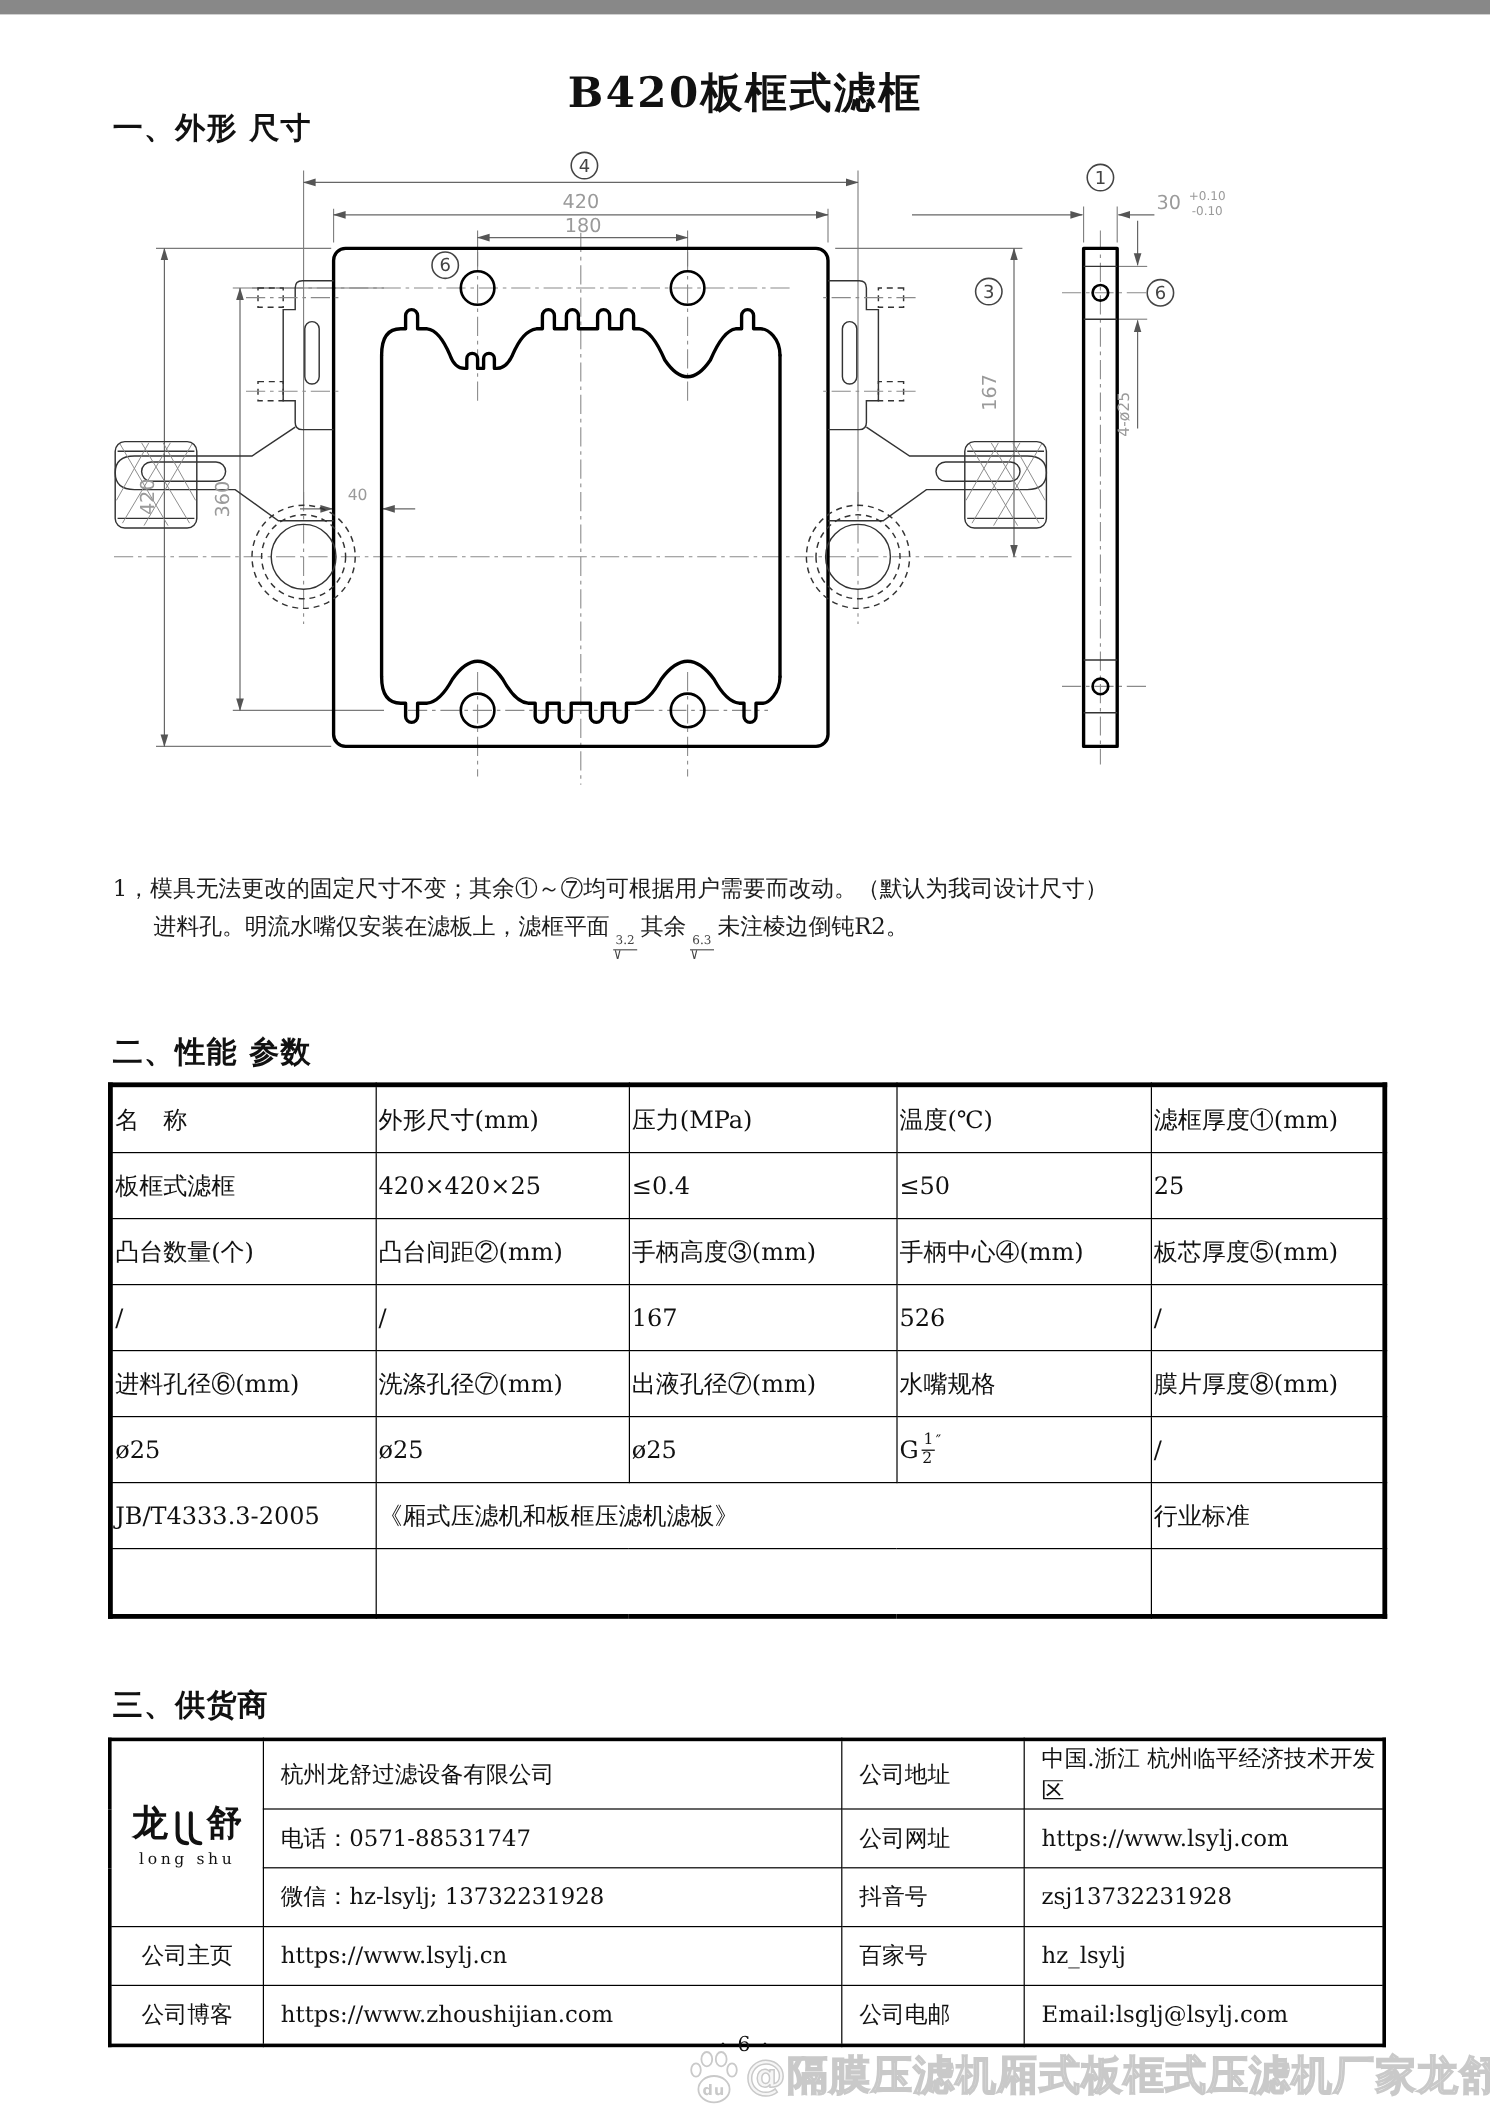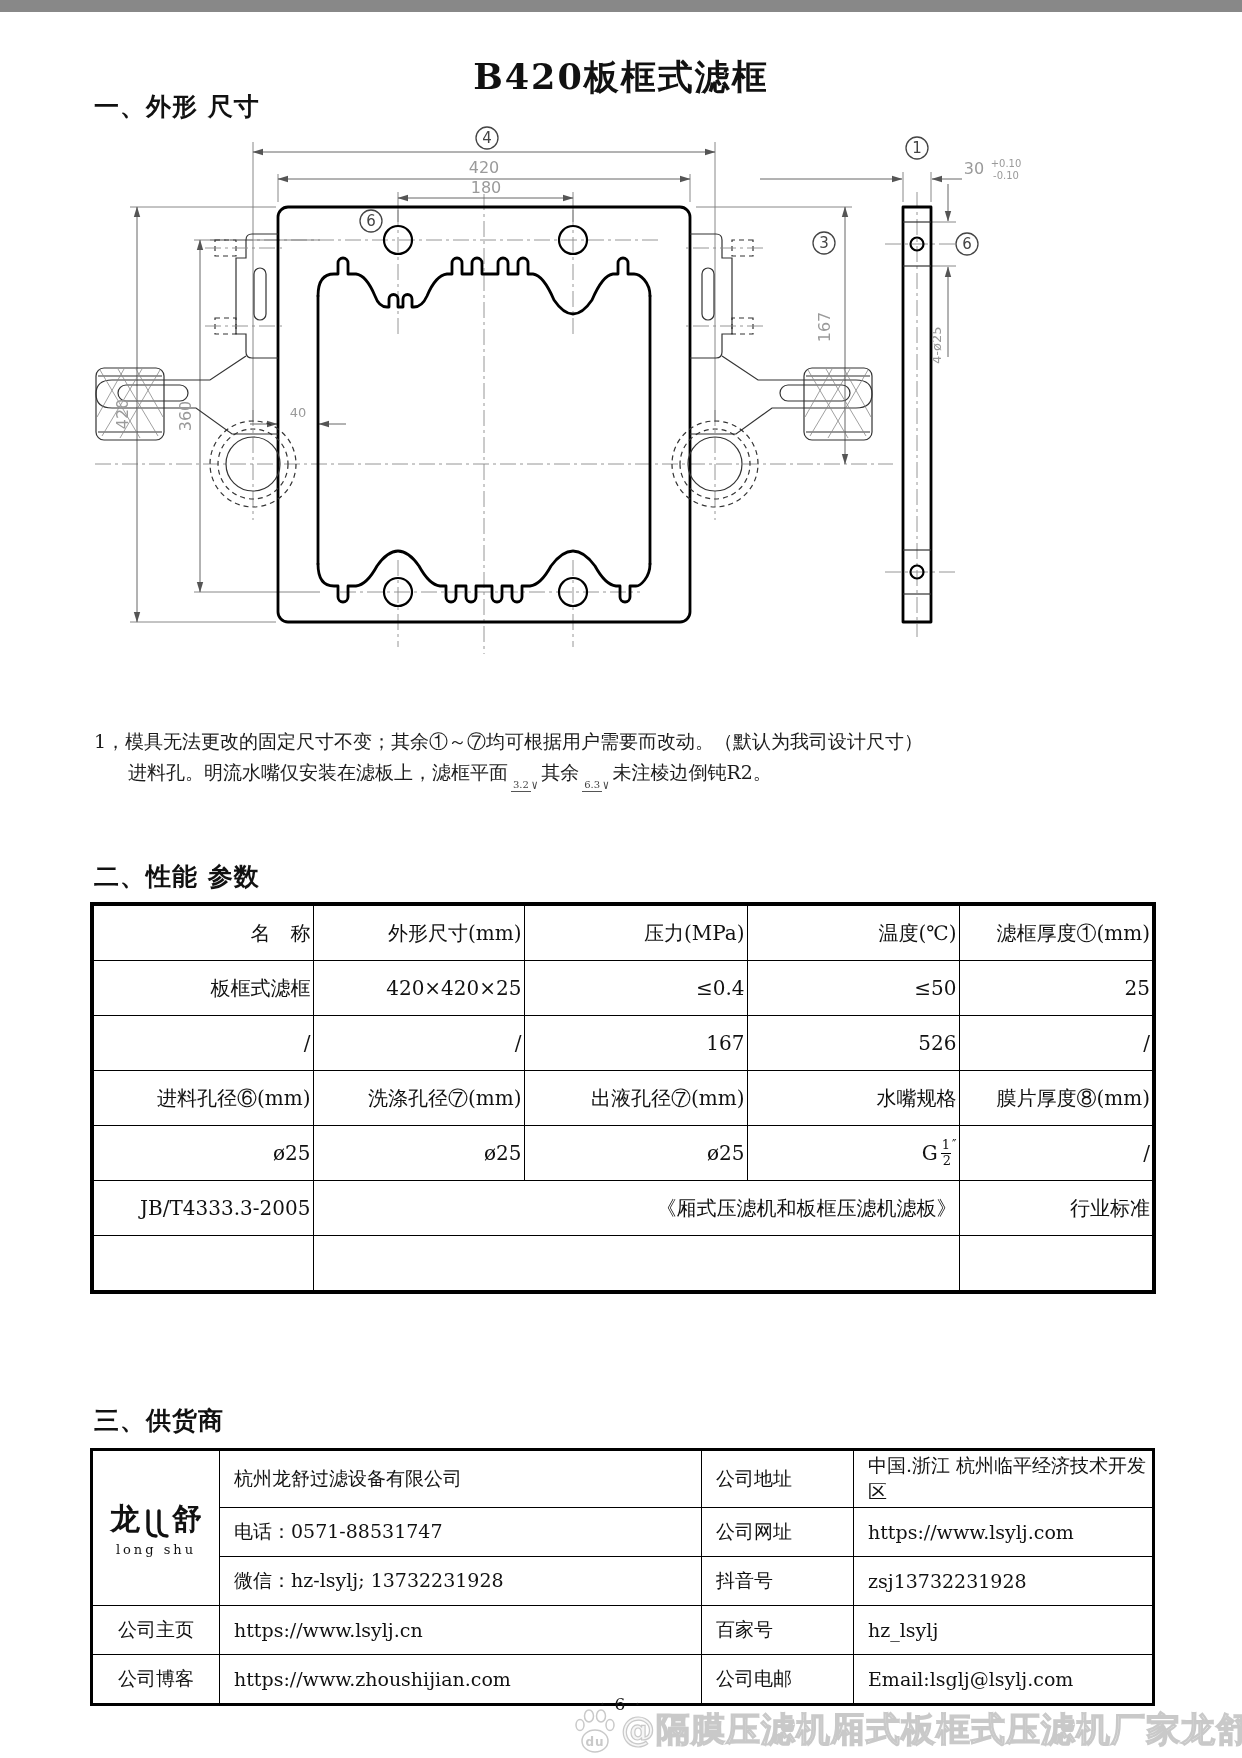--- a/index.html
+++ b/index.html
@@ -22,29 +22,29 @@
   .hatch line{stroke:#888;stroke-width:0.8}
   .dim{fill:#9a9a9a;font:16px "DejaVu Sans",sans-serif;text-anchor:middle}
   .dimS{font-size:13px}
   .circ circle{fill:none;stroke:#444;stroke-width:1.3}
   .circ text{fill:#444;font:15px "DejaVu Sans",sans-serif;text-anchor:middle}
 
   
   .notes{position:absolute;top:714px;left:94px;width:1066px;font-size:19px;line-height:1.62;color:#1c1c1c}
   .notes p{margin:0}
   .notes .cont{padding-left:34px}
-  .sf{display:inline-flex;flex-direction:row;align-items:flex-start;line-height:1;
+  .sf{display:inline-flex;flex-direction:column;align-items:flex-start;line-height:1;
       vertical-align:-9px;margin:0 3px;color:#444}
   .sf i{font-style:normal}
   .sf-n{font-size:10px;border-bottom:1px solid #555;padding:0 2px 1px}
   .sf-v{font-size:10px;transform:scaleY(1.25)}
 
   
   .perf-table{position:absolute;top:890px;left:90px;width:1062px;border-collapse:collapse;
-              table-layout:fixed;text-align:right;font-size:20px;border:4px solid #000}
+              table-layout:fixed;text-align:left;font-size:20px;border:4px solid #000}
   .perf-table td{border:1px solid #000;height:50px;padding:2px;overflow:hidden}
   .perf-table tr.thick td{border-top:3px solid #000}
   .gfrac{display:inline-flex;align-items:center}
   .frac{display:inline-flex;flex-direction:column;line-height:1.1;font-size:13px;margin-left:3px}
   .frac .fn{border-bottom:1px solid #000;padding:0 1px}
   .fu{font-size:12px;transform:translateY(-8px);margin-left:1px}
 
   
   .sup-table{position:absolute;top:1436px;left:90px;width:1062px;border-collapse:collapse;
              table-layout:fixed;font-size:19px;border:3px solid #000}
@@ -246,20 +246,27 @@
         <td>滤框厚度①(mm)</td>
       </tr>
       <tr>
         <td>板框式滤框</td>
         <td>420×420×25</td>
         <td>≤0.4</td>
         <td>≤50</td>
         <td>25</td>
       </tr>
       <tr>
+        <td>凸台数量(个)</td>
+        <td>凸台间距②(mm)</td>
+        <td>手柄高度③(mm)</td>
+        <td>手柄中心④(mm)</td>
+        <td>板芯厚度⑤(mm)</td>
+      </tr>
+      <tr>
         <td>/</td>
         <td>/</td>
         <td>167</td>
         <td>526</td>
         <td>/</td>
       </tr>
       <tr>
         <td>进料孔径⑥(mm)</td>
         <td>洗涤孔径⑦(mm)</td>
         <td>出液孔径⑦(mm)</td>

